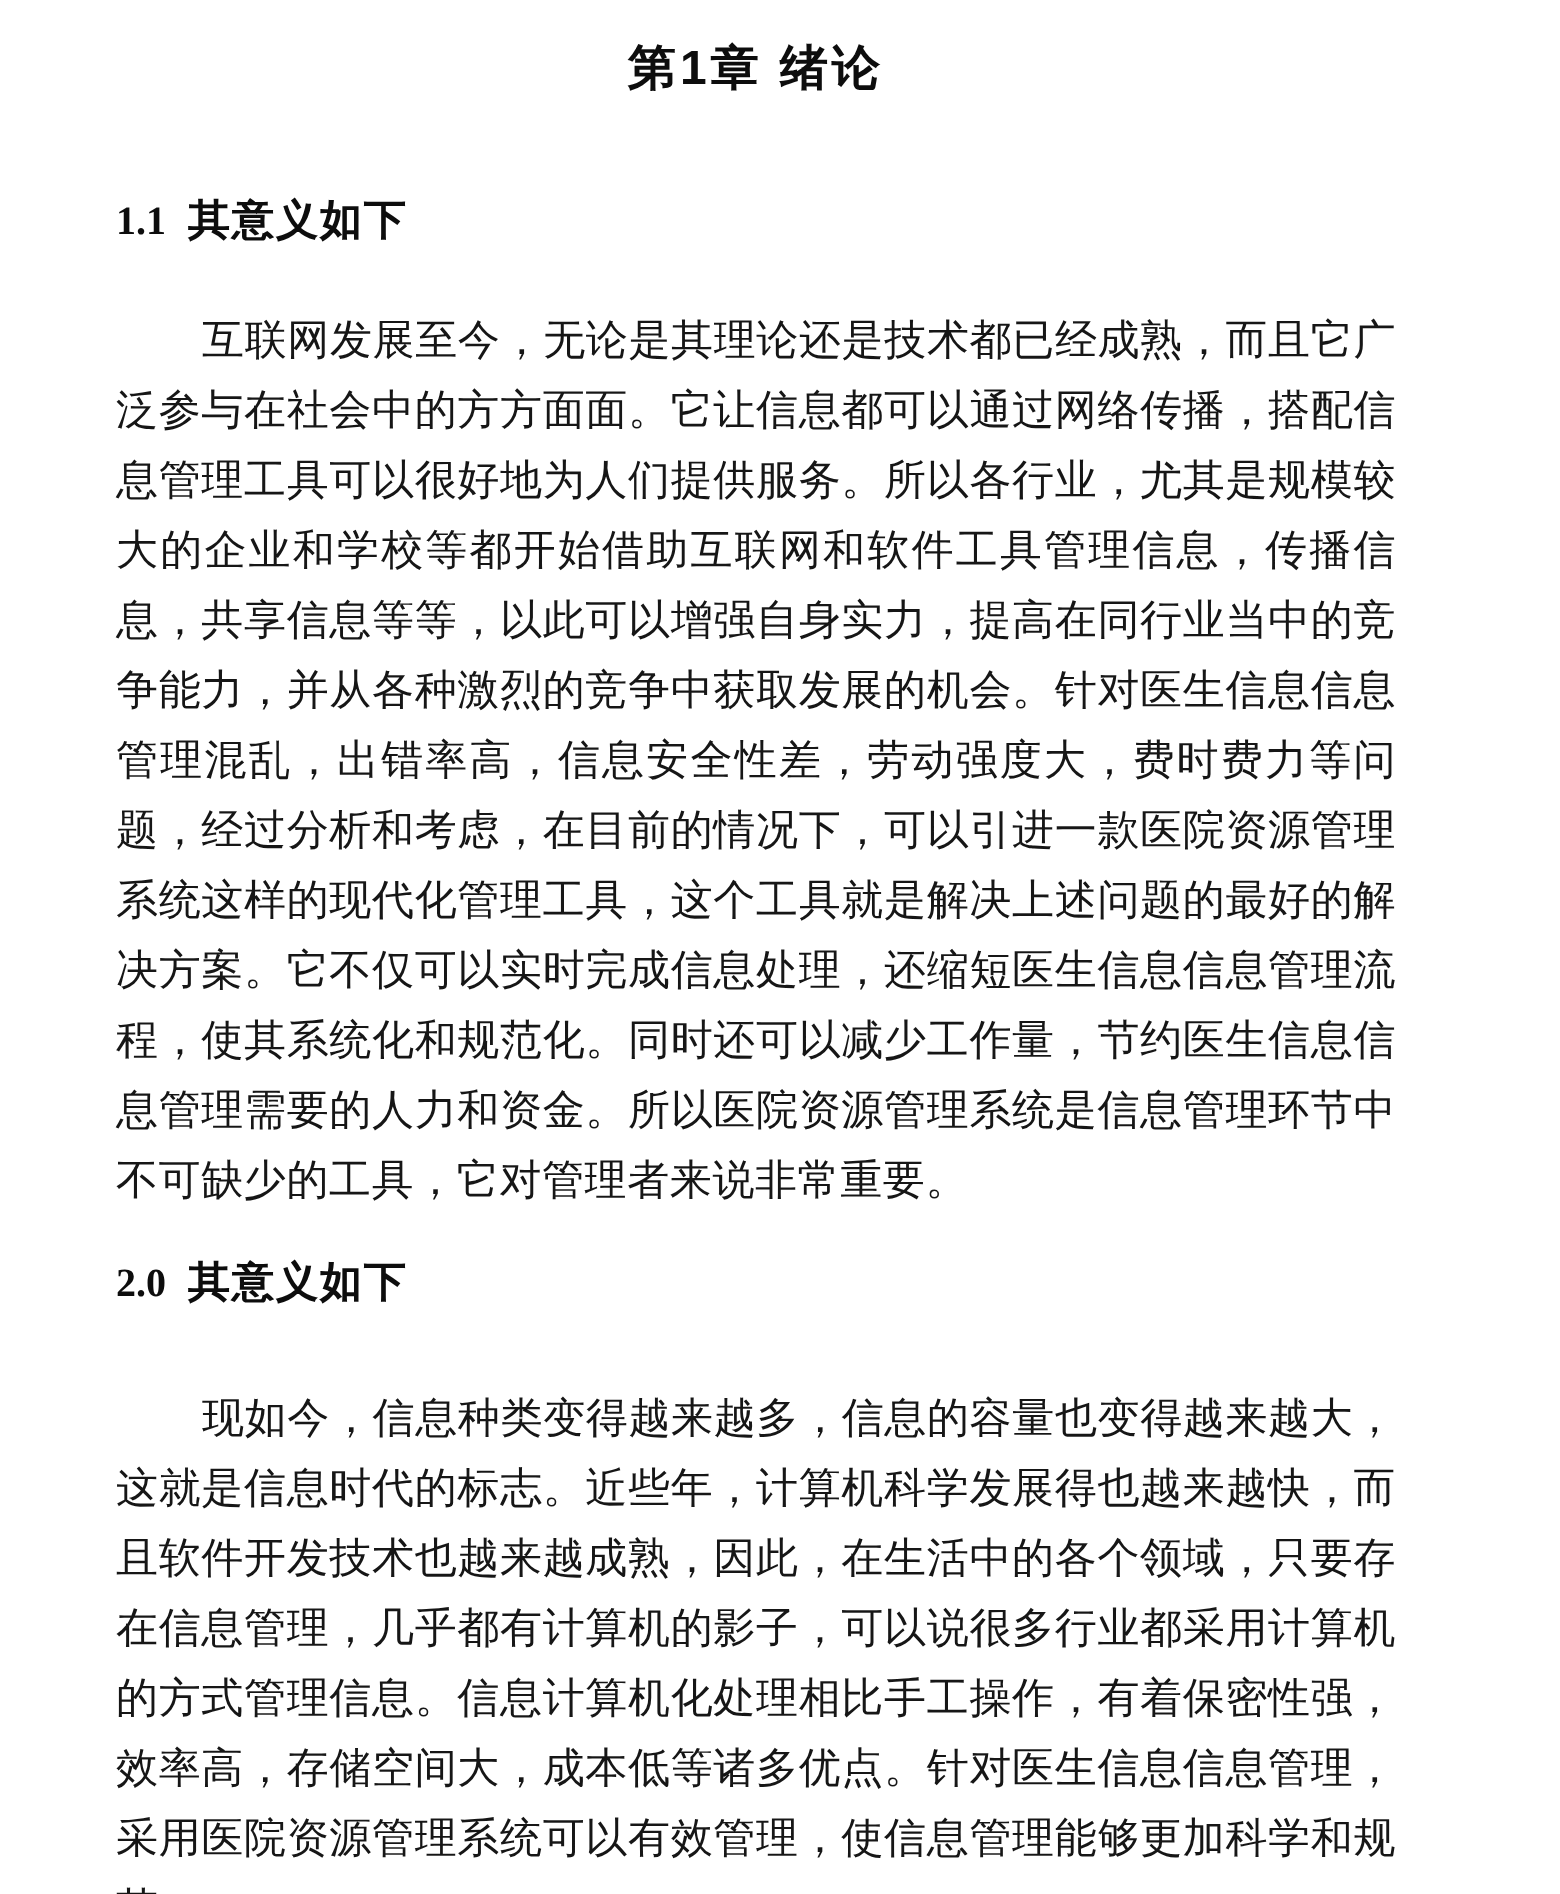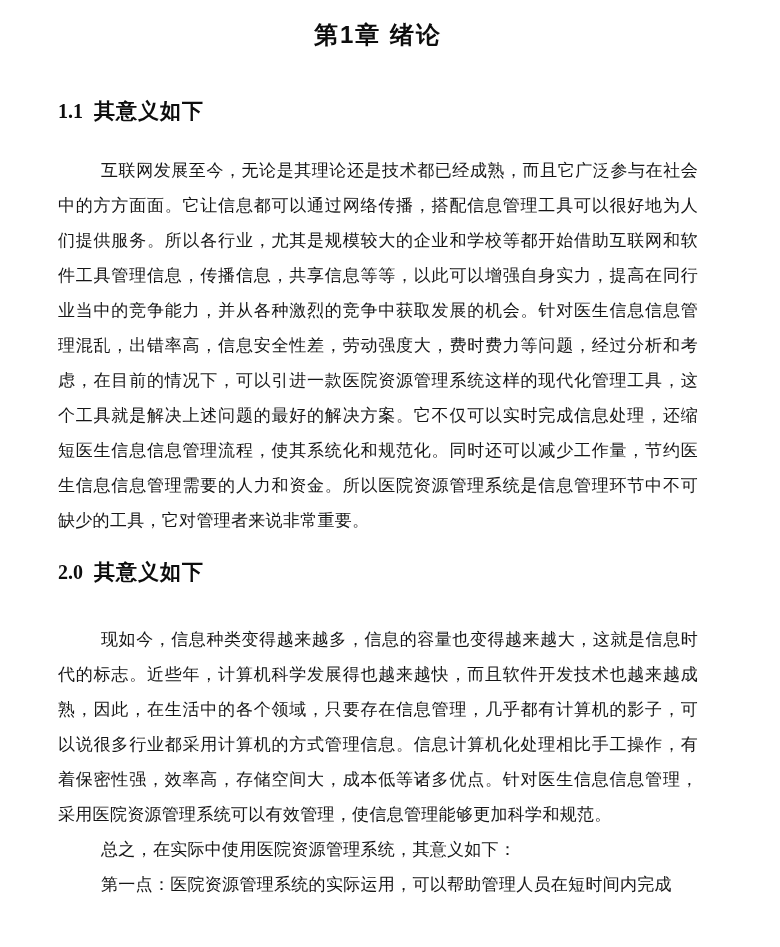--- a/index.html
+++ b/index.html
@@ -44,21 +44,21 @@
   }
   .sec-title {
     font-family: "Liberation Sans", "DejaVu Sans", sans-serif;
     font-weight: bold;
     font-size: 21px;
     margin-left: 11px;
     letter-spacing: 1px;
   }
   .para {
     margin: 0;
-    font-size: 17px;
+    font-size: 21px;
     line-height: 35px;
     text-align: justify;
     text-indent: 43px;
     letter-spacing: 0.3px;
     color: #161616;
   }
   .s1 .sec-head { margin-top: 48px; line-height: 26px; }
   .s1 .para     { margin-top: 29px; }
   .s2 .sec-head { margin-top: 21px; line-height: 26px; }
   .s2 .para     { margin-top: 0; }

